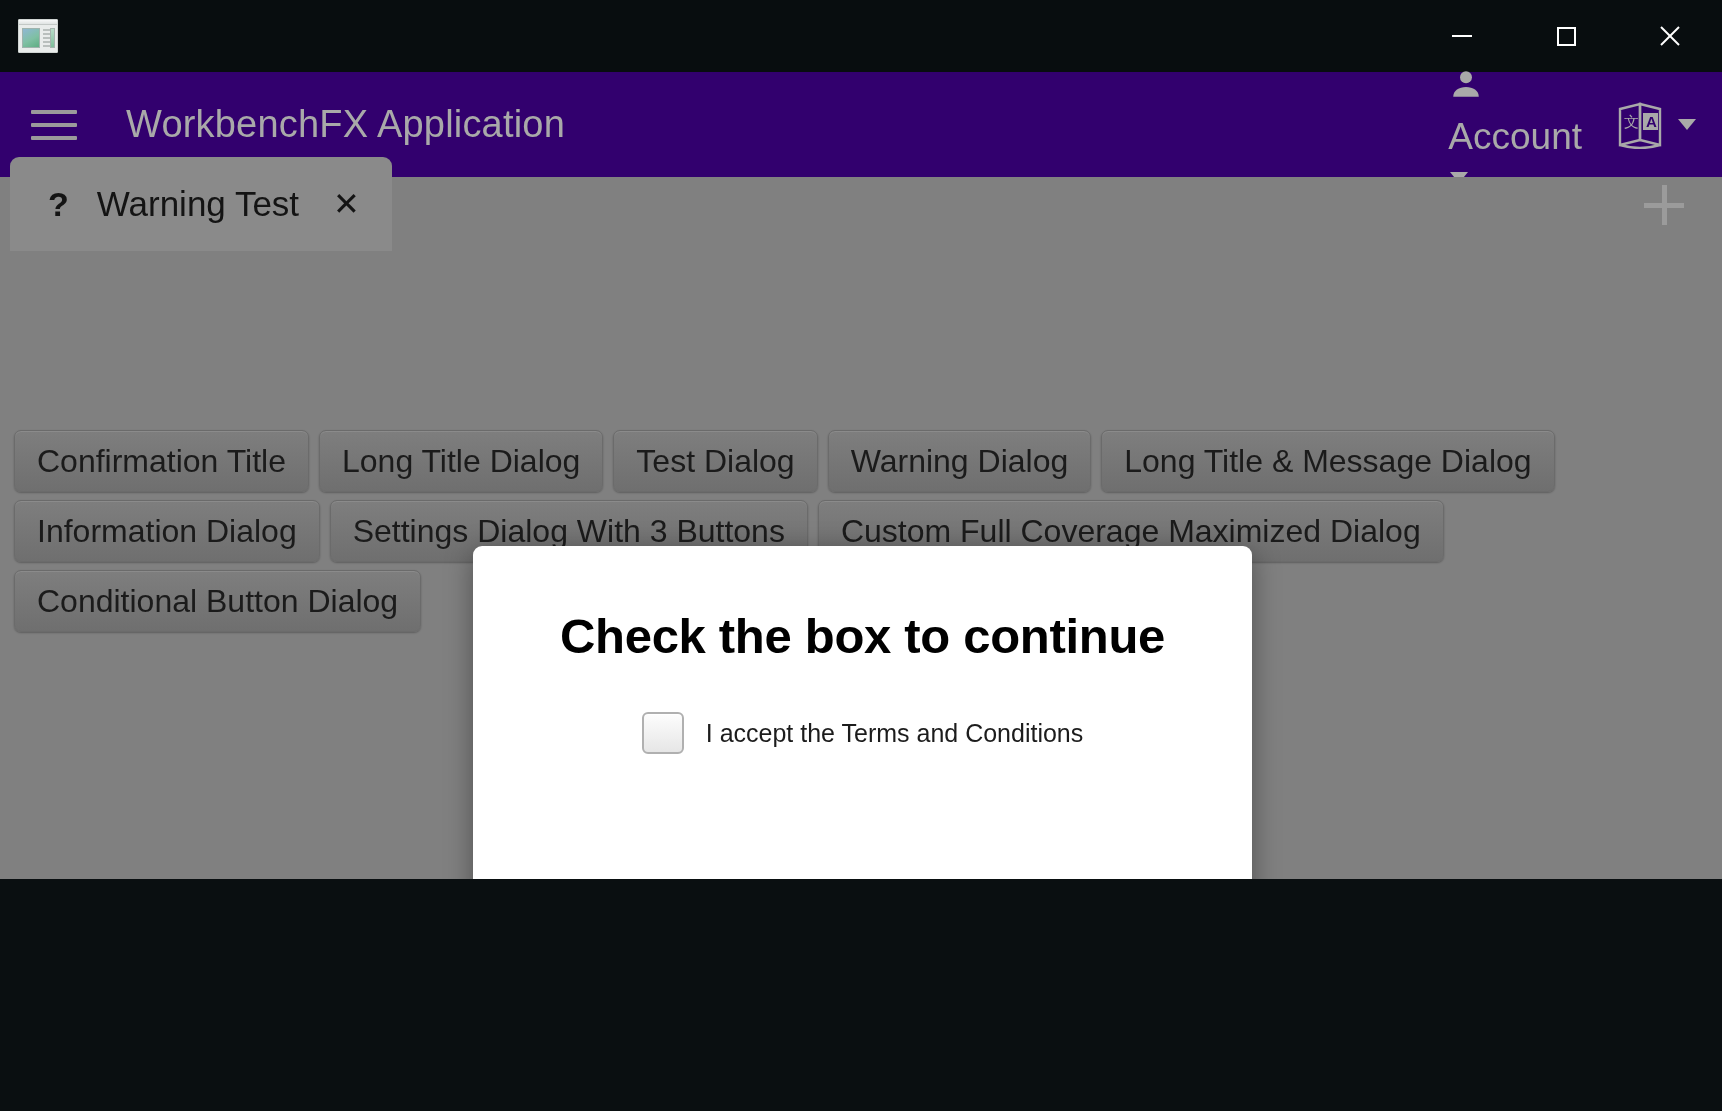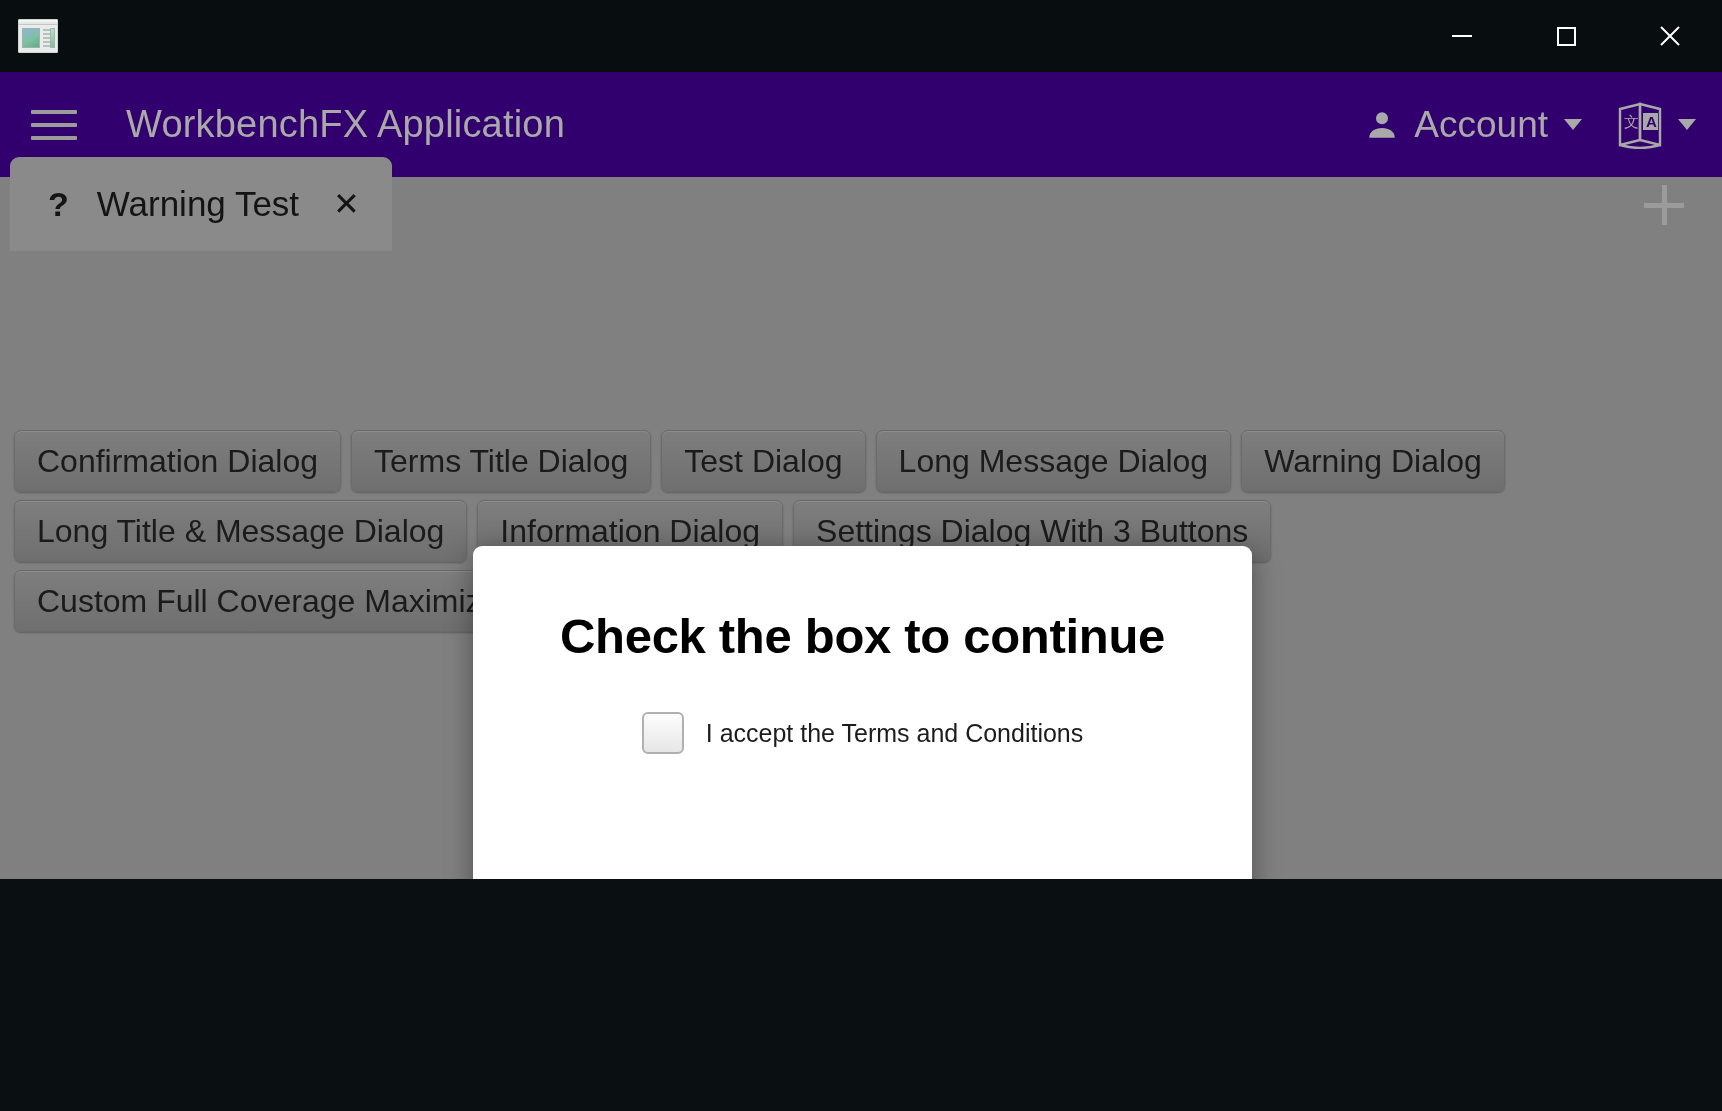--- a/index.html
+++ b/index.html
@@ -108,23 +108,23 @@
   }
   .nav-right {
     margin-left: auto;
     display: flex;
     align-items: center;
     padding-right: 26px;
     gap: 34px;
   }
   .account {
     display: flex;
-    align-items: center;
     gap: 14px;
     cursor: pointer;
+    flex-direction: column;
   }
   .account .label {
     color: #a9a9a9;
     font-size: 37px;
   }
   .caret {
     width: 0; height: 0;
     border-left: 9px solid transparent;
     border-right: 9px solid transparent;
     border-top: 11px solid #a9a9a9;
@@ -369,24 +369,23 @@
       <span class="tab-icon">?</span>
       <span class="tab-label">Warning Test</span>
       <span class="tab-close">✕</span>
     </div>
     <div class="add-tab"></div>
   </div>
 
   <div class="content">
 
     <div class="btn-flow">
-      <button class="dlg-btn">Confirmation Dialog</button>
-      <button class="dlg-btn">Terms Title Dialog</button>
+      <button class="dlg-btn">Confirmation Title</button>
+      <button class="dlg-btn">Long Title Dialog</button>
       <button class="dlg-btn">Test Dialog</button>
-      <button class="dlg-btn">Long Message Dialog</button>
       <button class="dlg-btn">Warning Dialog</button>
       <button class="dlg-btn">Long Title &amp; Message Dialog</button>
       <button class="dlg-btn">Information Dialog</button>
       <button class="dlg-btn">Settings Dialog With 3 Buttons</button>
       <button class="dlg-btn">Custom Full Coverage Maximized Dialog</button>
       <button class="dlg-btn">Conditional Button Dialog</button>
     </div>
 
     <div class="modal-glass"></div>
     <div class="modal">

